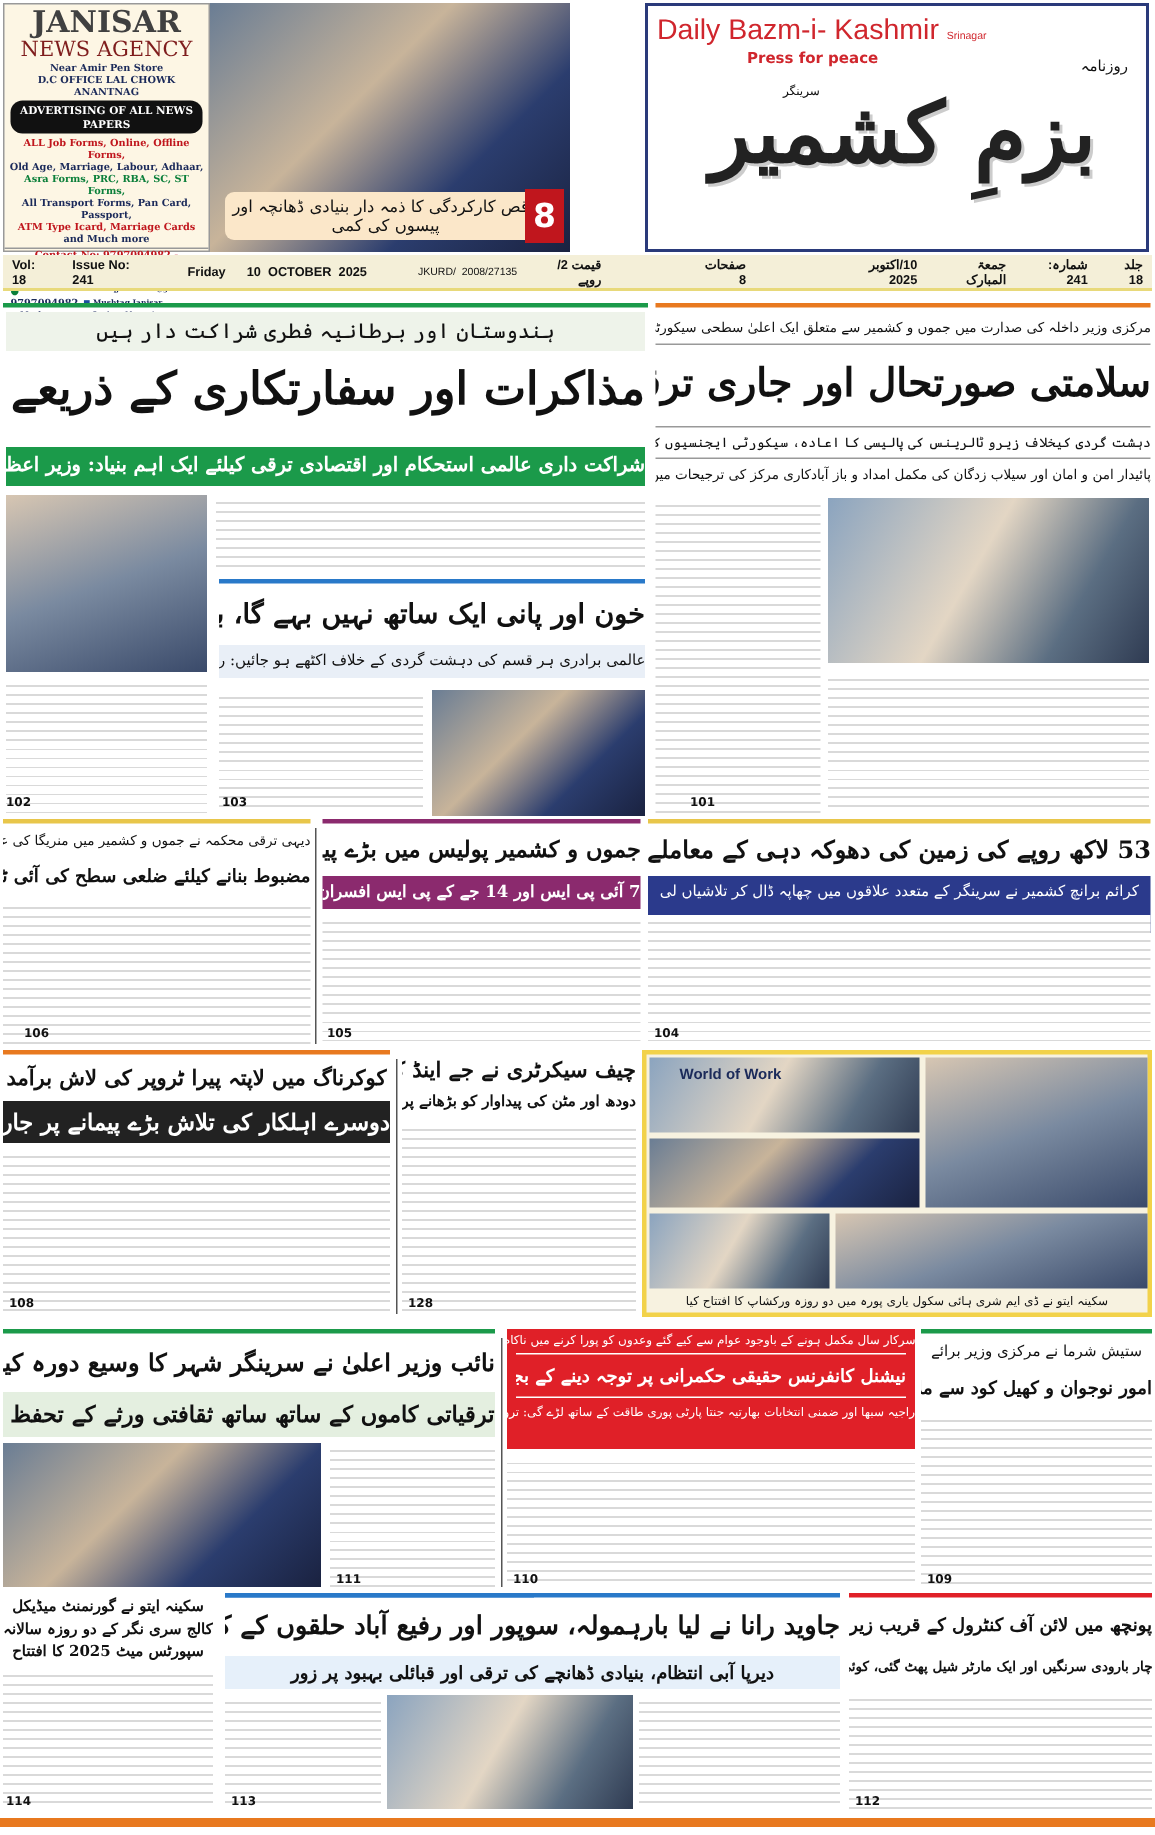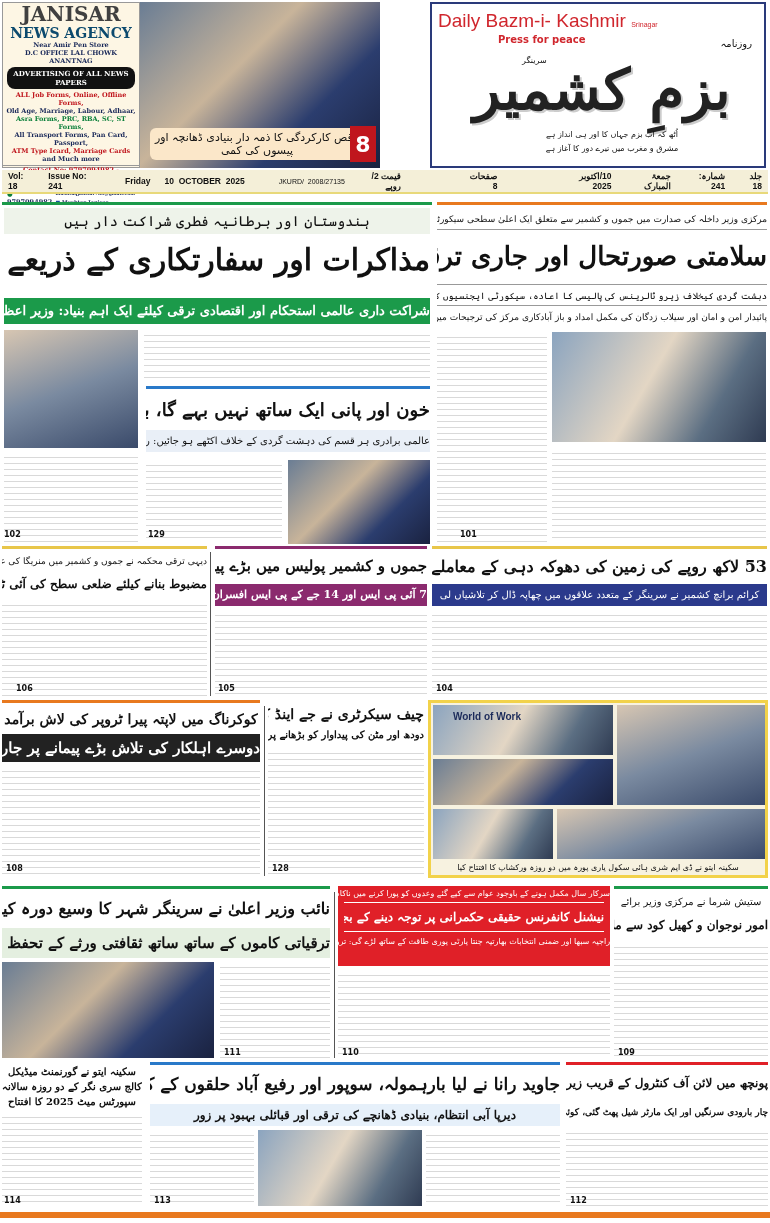--- a/index.html
+++ b/index.html
@@ -1,21 +1,21 @@
 <!DOCTYPE html>
 <html><head>
 <meta charset="utf-8">
 <style>
   *{box-sizing:border-box;margin:0;padding:0}
   body{width:770px;height:1223px;overflow:hidden;background:#fff;font-family:"DejaVu Sans",sans-serif;color:#111;position:relative}
   .abs{position:absolute}
   .rtl{direction:rtl;text-align:center}
   .ad{left:2px;top:2px;width:138px;height:166px;background:#fdf6e4;border:1px solid #999;text-align:center;font-family:"DejaVu Serif",serif}
   .ad .t1{color:#404040;font-weight:bold;font-size:20px;line-height:22px}
-  .ad .t2{color:#0c4a6e;font-weight:bold;font-size:14px;line-height:16px}
+  .ad .t2{color:#7f1d1d;font-weight:normal;font-size:14px;line-height:16px}
   .ad .s{font-size:6.5px;font-weight:bold;color:#1b2a5a;line-height:8px}
   .ad .pill{background:#111;color:#fff;border-radius:8px;font-size:7px;font-weight:bold;margin:2px 4px;padding:2px 0}
   .ad .r{color:#c0161d}.ad .g{color:#0b7f3a}.ad .b{color:#1b2a5a}
   .photo{background:linear-gradient(135deg,#6a7d94,#c8b49a 40%,#2b3d6e 70%,#1a2240)}
   .photo2{background:linear-gradient(160deg,#d7c6b2,#7a8aa0 50%,#3a4a6a)}
   .photo3{background:linear-gradient(120deg,#8ba4bf,#e3d6c4 45%,#5b6e82 75%,#2f3b52)}
   .banner{left:140px;top:2px;width:240px;height:166px}
   .banner .cap{position:absolute;left:10px;right:10px;bottom:8px;height:32px;background:#fbe7c9;border-radius:6px;font-size:11px;display:flex;align-items:center;justify-content:flex-end;padding-right:6px}
   .banner .num{position:absolute;right:4px;bottom:6px;width:26px;height:36px;background:#c0161d;color:#fff;font-weight:bold;font-size:22px;display:flex;align-items:center;justify-content:center}
   .mast{left:430px;top:2px;width:336px;height:166px;border:2px solid #2a3a7a;background:#fff}
@@ -68,24 +68,20 @@
   <div class="cap rtl">ناقص کارکردگی کا ذمہ دار بنیادی ڈھانچہ اور پیسوں کی کمی</div>
   <div class="num">8</div>
 </div>
 
 <div class="abs mast">
   <div class="en"><span>Daily Bazm-i- Kashmir</span> <small>Srinagar</small></div>
   <div class="pp">Press for peace</div>
   <div class="rz">روزنامہ</div>
   <div class="sr">سرینگر</div>
   <div class="ur">بزمِ کشمیر</div>
-  <div class="tg">
-    <div>اُٹھ کہ اب بزم جہاں کا اور ہی انداز ہے</div>
-    <div>مشرق و مغرب میں تیرے دور کا آغاز ہے</div>
-  </div>
 </div>
 
 <div class="abs dateline">
   <span>Vol: 18</span>
   <span>Issue No: 241</span>
   <span style="margin-left:10px">Friday</span>
   <span style="white-space:pre">10  OCTOBER  2025</span>
   <span style="font-weight:normal;font-size:7px;white-space:pre;margin-left:20px">JKURD/  2008/27135</span>
   <div class="uright">
     <span>جلد 18</span>
@@ -104,21 +100,21 @@
 <div class="abs photo2" style="left:4px;top:330px;width:134px;height:118px"></div>
 <div class="abs col" style="left:4px;top:452px;width:134px;height:90px"></div>
 <div class="abs col" style="left:144px;top:330px;width:286px;height:52px"></div>
 <div class="abs" style="left:4px;top:530px;font-size:8px;font-weight:bold">102</div>
 
 <div class="abs rule" style="left:146px;top:386px;width:284px;background:#2979c9"></div>
 <div class="abs hd" style="left:146px;top:394px;width:284px;height:32px;font-size:18px;line-height:32px">خون اور پانی ایک ساتھ نہیں بہے گا، بھارت کا موقف واضح</div>
 <div class="abs hd" style="left:146px;top:430px;width:284px;height:22px;background:#e9eff7;font-size:10px;line-height:22px;font-weight:normal">عالمی برادری ہر قسم کی دہشت گردی کے خلاف اکٹھے ہو جائیں: راجناتھ سنگھ</div>
 <div class="abs photo" style="left:288px;top:460px;width:142px;height:84px"></div>
 <div class="abs col" style="left:146px;top:460px;width:136px;height:80px"></div>
-<div class="abs" style="left:148px;top:530px;font-size:8px;font-weight:bold">129</div>
+<div class="abs" style="left:148px;top:530px;font-size:8px;font-weight:bold">103</div>
 
 <div class="abs rule" style="left:437px;top:202px;width:330px;background:#e8791f"></div>
 <div class="abs hd" style="left:437px;top:208px;width:330px;height:22px;font-size:9px;line-height:22px;font-weight:normal;border-bottom:1px solid #999">مرکزی وزیر داخلہ کی صدارت میں جموں و کشمیر سے متعلق ایک اعلیٰ سطحی سیکورٹی جائزہ میٹنگ</div>
 <div class="abs hd" style="left:437px;top:232px;width:330px;height:48px;font-size:26px;line-height:48px">سلامتی صورتحال اور جاری ترقیاتی عمل کا جائزہ</div>
 <div class="abs hd" style="left:437px;top:284px;width:330px;height:22px;font-size:9px;line-height:22px;font-weight:normal;border-top:1px solid #999;border-bottom:1px solid #999">دہشت گردی کیخلاف زیرو ٹالرینس کی پالیسی کا اعادہ، سیکورٹی ایجنسیوں کو الرٹ رہنے کی ہدایت</div>
 <div class="abs hd" style="left:437px;top:306px;width:330px;height:22px;font-size:9px;line-height:22px;font-weight:normal">پائیدار امن و امان اور سیلاب زدگان کی مکمل امداد و باز آبادکاری مرکز کی ترجیحات میں شامل: امیت شاہ</div>
 <div class="abs photo3" style="left:552px;top:332px;width:214px;height:110px"></div>
 <div class="abs col" style="left:437px;top:332px;width:110px;height:210px"></div>
 <div class="abs col" style="left:552px;top:448px;width:214px;height:94px"></div>
 <div class="abs" style="left:460px;top:530px;font-size:8px;font-weight:bold">101</div>
@@ -132,21 +128,21 @@
 <div class="abs vline" style="left:210px;top:552px;height:144px"></div>
 
 <div class="abs rule" style="left:215px;top:546px;width:212px;background:#8b2a6e"></div>
 <div class="abs hd" style="left:215px;top:552px;width:212px;height:28px;font-size:15px;line-height:28px">جموں و کشمیر پولیس میں بڑے پیمانے پر ردوبدل</div>
 <div class="abs band" style="left:215px;top:584px;width:212px;height:22px;background:#8b2a6e;font-size:11px;line-height:22px">7 آئی پی ایس اور 14 جے کے پی ایس افسران کا تبادلہ</div>
 <div class="abs col" style="left:215px;top:610px;width:212px;height:86px"></div>
 <div class="abs" style="left:218px;top:684px;font-size:8px;font-weight:bold">105</div>
 
 <div class="abs rule" style="left:432px;top:546px;width:335px;background:#e8c64a"></div>
 <div class="abs hd" style="left:432px;top:552px;width:335px;height:30px;font-size:16px;line-height:30px">53 لاکھ روپے کی زمین کی دھوکہ دہی کے معاملے میں تحقیقات</div>
-<div class="abs band" style="left:432px;top:584px;width:335px;height:22px;background:#2b3a8c;font-size:10px;line-height:22px;font-weight:normal">کرائم برانچ کشمیر نے سرینگر کے متعدد علاقوں میں چھاپہ ڈال کر تلاشیاں لی</div>
+<div class="abs band" style="left:432px;top:584px;width:335px;height:38px;background:#2b3a8c;font-size:10px;line-height:22px;font-weight:normal">کرائم برانچ کشمیر نے سرینگر کے متعدد علاقوں میں چھاپہ ڈال کر تلاشیاں لی</div>
 <div class="abs col" style="left:432px;top:610px;width:335px;height:86px"></div>
 <div class="abs" style="left:436px;top:684px;font-size:8px;font-weight:bold">104</div>
 
 <div class="abs rule" style="left:2px;top:700px;width:258px;background:#e8791f"></div>
 <div class="abs hd" style="left:2px;top:706px;width:258px;height:26px;font-size:14px;line-height:26px">کوکرناگ میں لاپتہ پیرا ٹروپر کی لاش برآمد</div>
 <div class="abs band" style="left:2px;top:734px;width:258px;height:28px;background:#222;font-size:15px;line-height:28px">دوسرے اہلکار کی تلاش بڑے پیمانے پر جاری</div>
 <div class="abs col" style="left:2px;top:766px;width:258px;height:110px"></div>
 <div class="abs" style="left:6px;top:864px;font-size:8px;font-weight:bold">108</div>
 
 <div class="abs vline" style="left:264px;top:706px;height:170px"></div>

